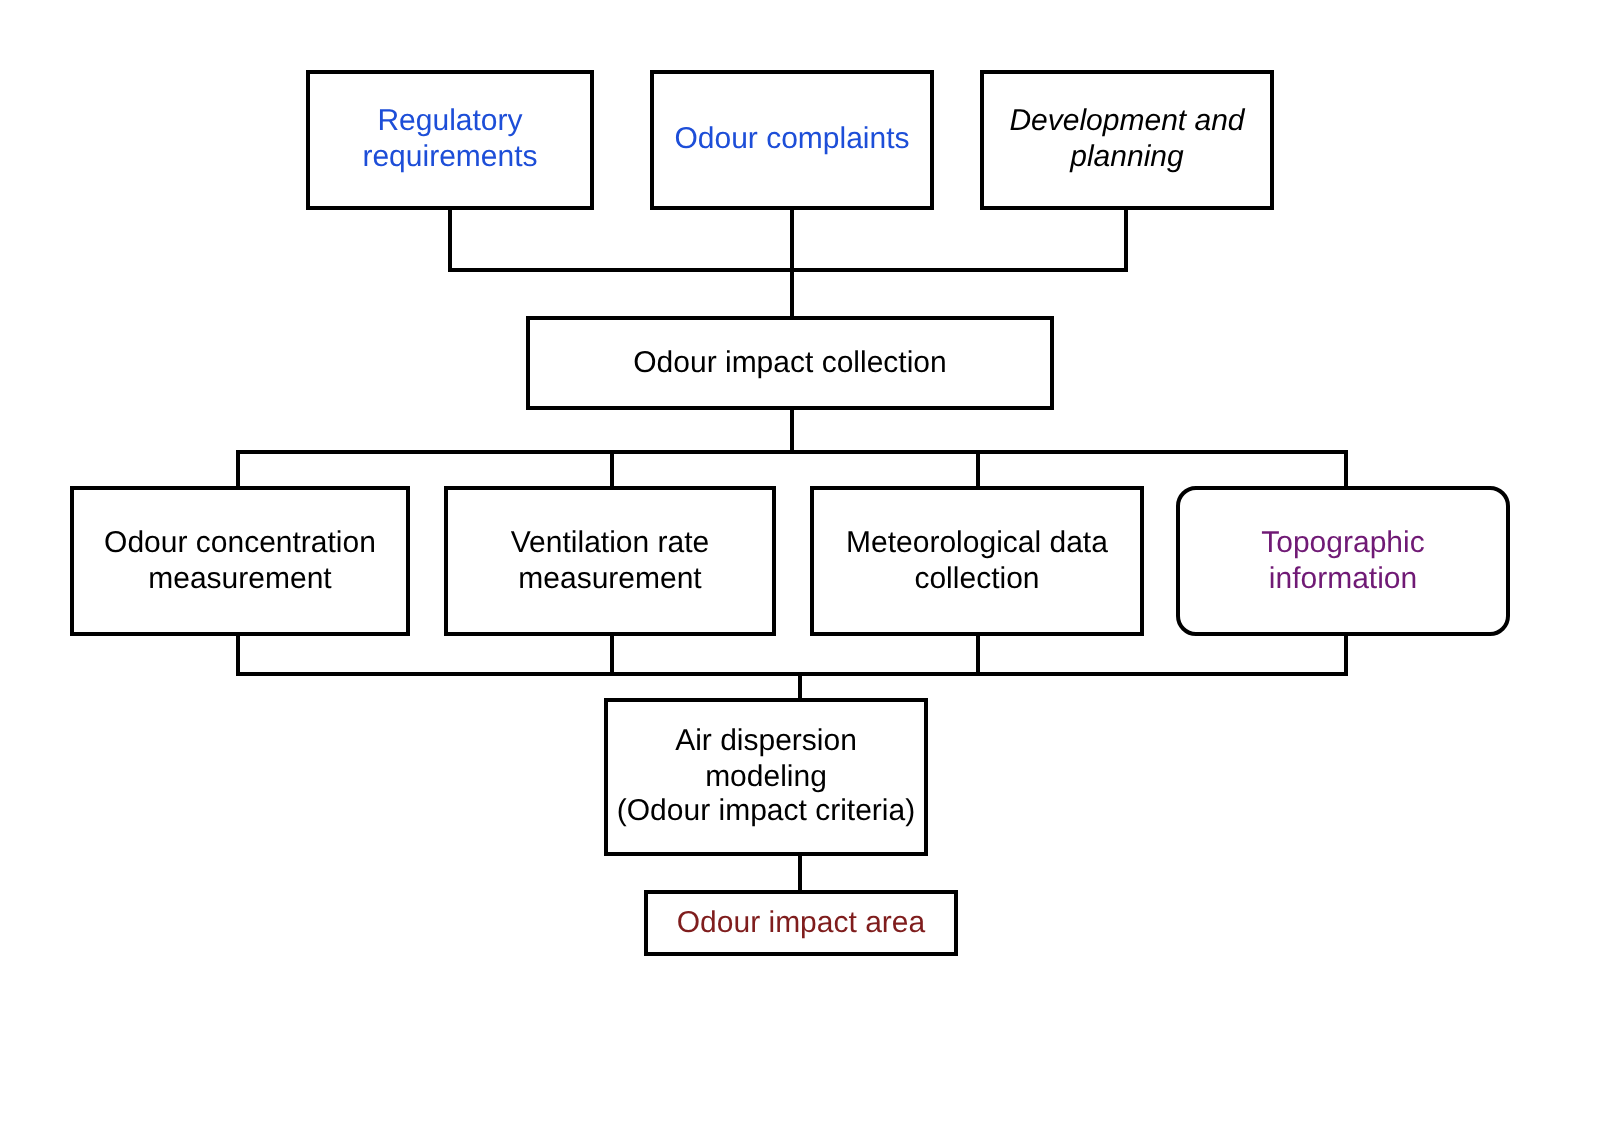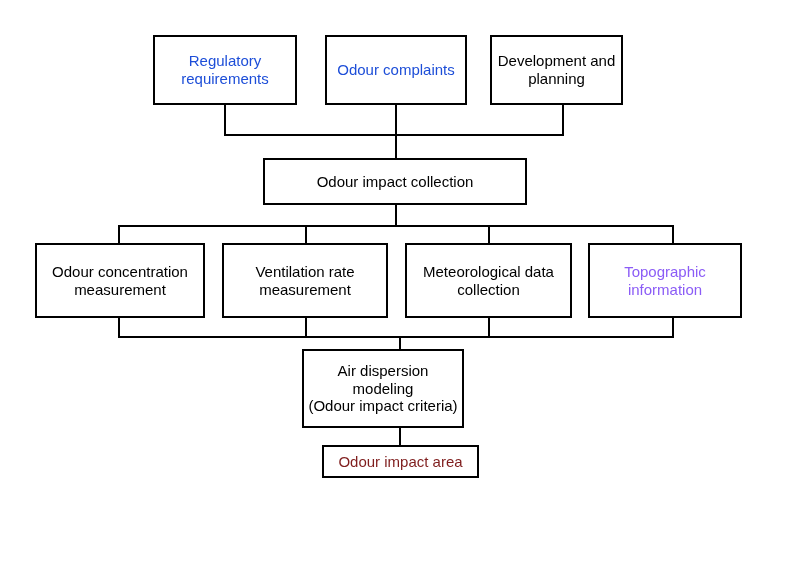--- a/index.html
+++ b/index.html
@@ -60,28 +60,28 @@
       <div class="conn v" style="left: 488px; top: 318px; height: 20px; background: rgb(0, 0, 0);"></div>
       <div class="conn v" style="left: 672px; top: 318px; height: 20px; background: rgb(0, 0, 0);"></div>
       <div class="conn h" style="left: 118px; top: 336px; width: 556px; background: rgb(0, 0, 0);"></div>
       <div class="conn v" style="left: 399px; top: 336px; height: 14px; background: rgb(0, 0, 0);"></div>
       <div class="conn v" style="left: 399px; top: 428px; height: 18px; background: rgb(0, 0, 0);"></div>
     </div>
   <div id="node-layer">
       <div class="node" style="left: 153px; top: 35px; width: 144px; height: 70px; border-color: rgb(0, 0, 0); color: #1d4ed8;">Regulatory
 requirements</div>
       <div class="node" style="left: 325px; top: 35px; width: 142px; height: 70px; border-color: rgb(0, 0, 0); color: #1d4ed8;">Odour complaints</div>
-      <div class="node" style="left: 490px; top: 35px; width: 133px; height: 70px; border-color: rgb(0, 0, 0); color: rgb(0, 0, 0);">Development and
+      <div class="node" style="left: 490px; top: 35px; width: 147px; height: 70px; border-color: rgb(0, 0, 0); color: rgb(0, 0, 0); font-style: italic;">Development and
 planning</div>
       <div class="node" style="left: 263px; top: 158px; width: 264px; height: 47px; border-color: rgb(0, 0, 0); color: rgb(0, 0, 0);">Odour impact collection</div>
       <div class="node" style="left: 35px; top: 243px; width: 170px; height: 75px; border-color: rgb(0, 0, 0); color: rgb(0, 0, 0);">Odour concentration
 measurement</div>
       <div class="node" style="left: 222px; top: 243px; width: 166px; height: 75px; border-color: rgb(0, 0, 0); color: rgb(0, 0, 0);">Ventilation rate
 measurement</div>
       <div class="node" style="left: 405px; top: 243px; width: 167px; height: 75px; border-color: rgb(0, 0, 0); color: rgb(0, 0, 0);">Meteorological data
 collection</div>
-      <div class="node" style="left: 588px; top: 243px; width: 154px; height: 75px; border-color: rgb(0, 0, 0); color: #8b5cf6;">Topographic
+      <div class="node" style="left: 588px; top: 243px; width: 167px; height: 75px; border-color: rgb(0, 0, 0); color: #701a75; border-radius: 10px;">Topographic
 information</div>
       <div class="node" style="left: 302px; top: 349px; width: 162px; height: 79px; border-color: rgb(0, 0, 0); color: rgb(0, 0, 0);">Air dispersion modeling
 (Odour impact criteria)</div>
       <div class="node" style="left: 322px; top: 445px; width: 157px; height: 33px; border-color: rgb(0, 0, 0); color: #7f1d1d;">Odour impact area</div>
     </div>
 </div>
 
 </body></html>

